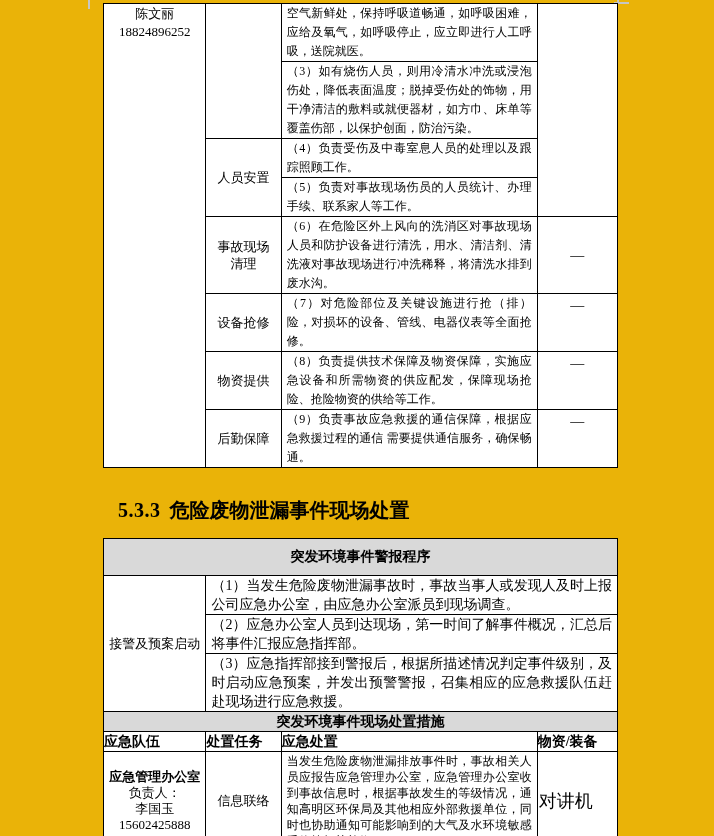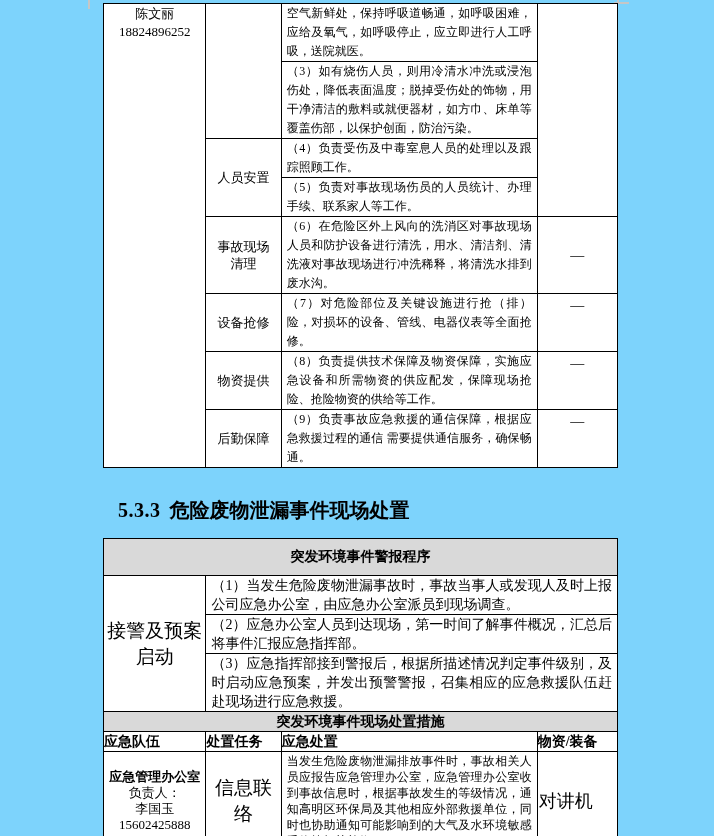--- a/index.html
+++ b/index.html
@@ -1,17 +1,17 @@
 <!DOCTYPE html>
 <html><head>
 <meta charset="utf-8">
 <style>
   html,body{margin:0;padding:0;background:#ffffff;}
   body{width:714px;height:836px;font-family:"Liberation Serif","DejaVu Serif",serif;color:#000;}
-  .page{position:relative;width:714px;height:836px;overflow:hidden;background:#7dd3fc;}
+  .page{position:relative;width:714px;height:836px;overflow:hidden;background:#eab308;}
 
   table{border-collapse:collapse;table-layout:fixed;position:absolute;background:#fff;}
   td{border:1.5px solid #000;overflow:hidden;word-break:break-all;}
 
   .t1{left:103px;top:3px;width:515px;}
   .t2{left:103px;top:538px;width:515px;}
 
   
   .rh19{height:37px}.rh20{height:20px}.rh37{height:37px}.rh38{height:38px}
   .rh55{height:55px}.rh57{height:57px}.rh58{height:58px}.rh76{height:76px}
@@ -22,21 +22,21 @@
   .c-label span{display:block;}
   .c-contact{font-size:13px;line-height:18px;text-align:center;vertical-align:top;padding:1px 2px 0 2px;}
   .c-contact span{display:block;}
   .c-dash{font-size:14px;text-align:center;padding:0;line-height:19px;}
   .c-dash.mid{vertical-align:middle;}
   .c-dash.top{vertical-align:top;padding-top:2px;}
 
   .gray-header{background:#d9d9d9;font-weight:bold;font-size:14px;text-align:center;vertical-align:middle;padding:0;line-height:18px;}
   .col-header{font-weight:bold;font-size:14px;vertical-align:middle;padding:0;line-height:18px;}
   .step-cell{font-size:14px;line-height:19px;text-align:justify;vertical-align:top;padding:0 5px;}
-  .alarm-label{font-size:19px;text-align:center;vertical-align:middle;padding:16px 2px;}
+  .alarm-label{font-size:13px;text-align:center;vertical-align:middle;padding:16px 2px;}
   .team-cell{font-size:13px;line-height:16px;text-align:center;vertical-align:middle;padding:0 2px;}
   .team-cell span{display:block;}
   .team-cell .team-name{font-weight:bold;}
   .disposal-cell{font-size:12px;line-height:16px;text-align:justify;vertical-align:top;padding:1px 5px 0 5px;}
   .equip-cell{font-size:18px;text-align:left;vertical-align:middle;}
 
   .heading{position:absolute;left:106px;top:485px;margin:12px;font-size:20px;font-weight:bold;white-space:nowrap;}
   .heading .num{margin-right:9px;letter-spacing:0.5px;}
 
   .artifact{position:absolute;background:#c6c6c6;}

